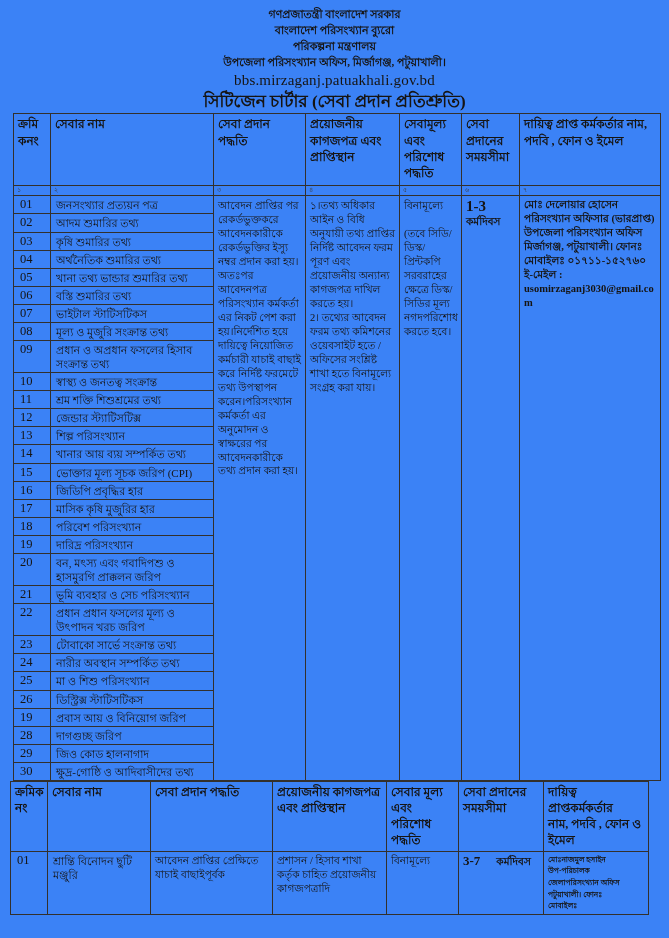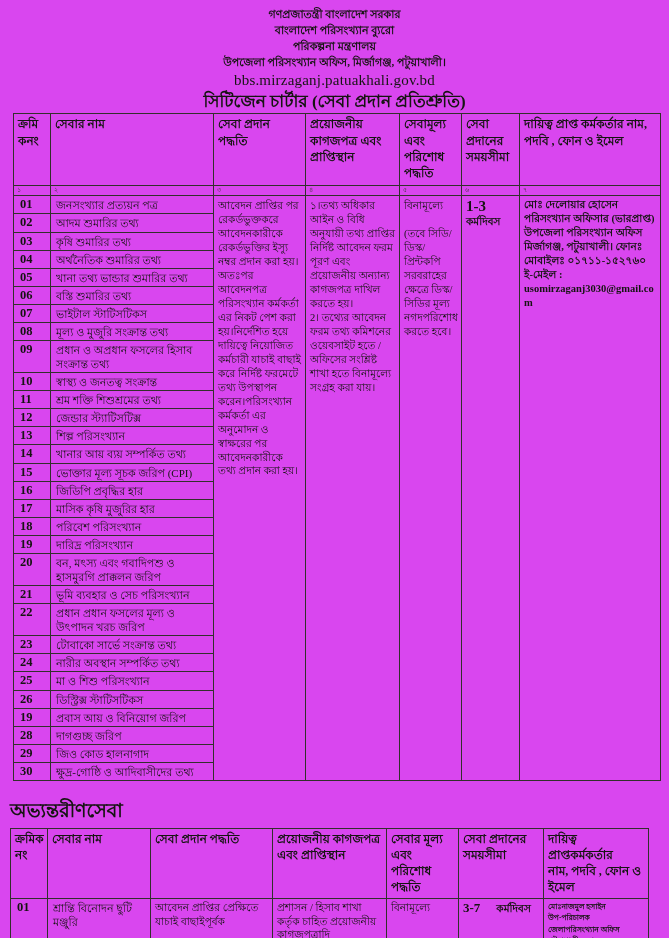--- a/index.html
+++ b/index.html
@@ -1,19 +1,19 @@
 <!DOCTYPE html>
 <html lang="bn"><head>
 <meta charset="utf-8">
 <style>
   html,body{margin:0;padding:0;background:#fcfbf9;}
   .page{
     position:relative;
     width:669px;height:938px;
-    background:#d946ef;
+    background:#3b82f6;
     color:#161412;
     font-family:"Liberation Serif","DejaVu Sans",serif;
     box-sizing:border-box;
     padding-top:7px;
     overflow:hidden;
   }
   
   .org-block{text-align:center;}
   .org-line{font-size:11px;line-height:1.45;font-weight:600;}
   .website{font-size:15px;line-height:1.3;font-weight:400;letter-spacing:.2px;}
@@ -33,21 +33,21 @@
     box-sizing:border-box;
   }
   th{
     font-size:12px;line-height:1.35;font-weight:600;
     white-space:pre-line;
   }
   #table1 .head-row{height:72px;}
   #table2 .head-row{height:46px;margin-top:40px;}
   .marks-row td{font-size:6.5px;line-height:1;height:10px;padding:1px 3px;color:#3d3a36;}
   td.col-no{
-    font-size:12.5px;font-weight:700;padding:1px 4px 1px 6px;line-height:1.15;
+    font-size:12.5px;font-weight:400;padding:1px 4px 1px 6px;line-height:1.15;
     font-family:"Liberation Serif",serif;
   }
   td.col-name{font-size:11px;line-height:1.28;padding:2px 4px 1px 5px;white-space:pre-line;}
   td.merged{font-size:10.5px;line-height:1.33;white-space:pre-line;}
   .c-delivery{padding-top:3px;}
   .c-docs{padding-top:3px;}
   .c-fee{padding-top:3px;}
   .c-time{font-weight:600;font-size:10.5px;}
   .c-time .time-value{display:block;font-size:15px;font-weight:600;line-height:1.1;}
   .c-time .time-unit{display:block;font-size:10.5px;}
@@ -242,21 +242,20 @@
           <td class="col-no">29</td>
           <td class="col-name">জিও কোড হালনাগাদ</td>
         </tr>
         <tr>
           <td class="col-no">30</td>
           <td class="col-name">ক্ষুদ্র-গোষ্ঠি ও আদিবাসীদের তথ্য</td>
         </tr>
       </tbody>
   </table>
 
-  <div class="sec-heading-2">অভ্যন্তরীণসেবা</div>
 
   <table id="table2">
     <colgroup>
       <col style="width:37px">
         <col style="width:103px">
         <col style="width:122px">
       <col style="width:114px">
         <col style="width:72px">
         <col style="width:85px">
         <col style="width:105px">

